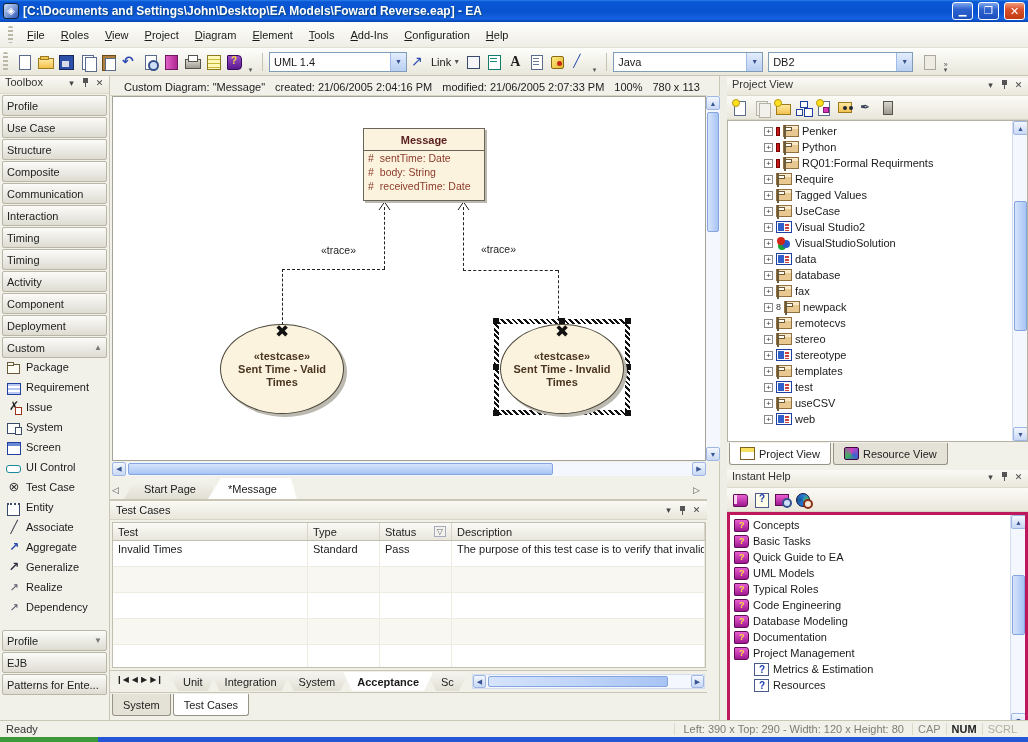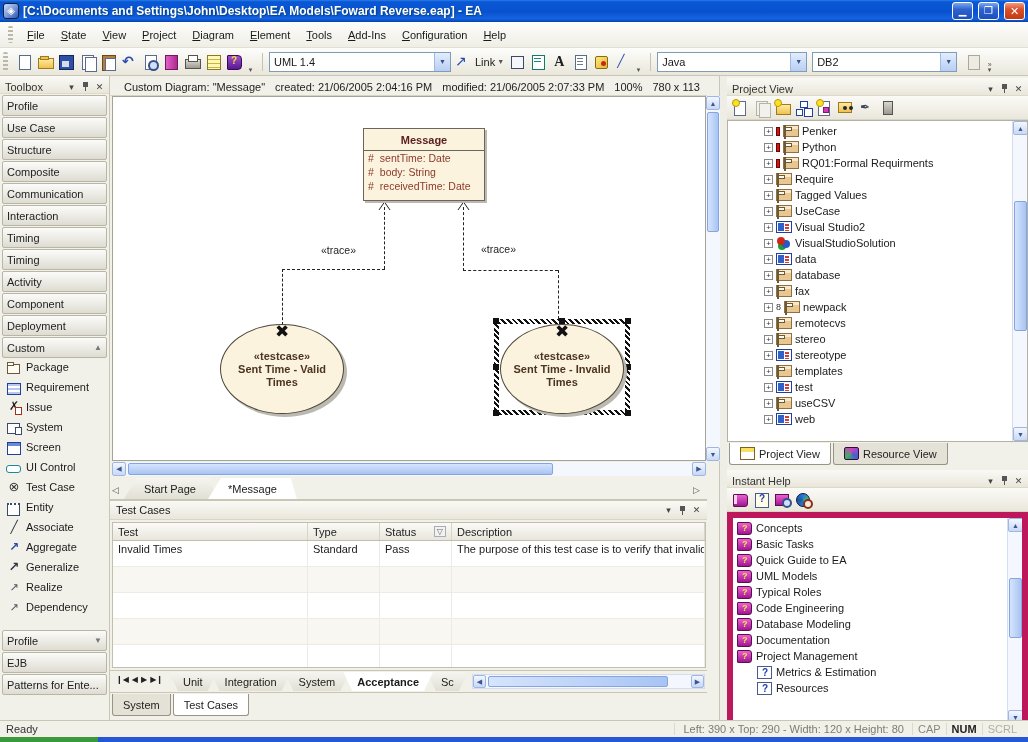--- a/index.html
+++ b/index.html
@@ -71,21 +71,21 @@
   [data-icon="helpbox-icon"]::before{left:3px;top:2px;width:12px;height:13px;background:#FFFDE8;border:1px solid #4A5A8A}
   [data-icon="helpbox-icon"]::after{content:"?";left:7px;top:2px;color:#2040B0;font-weight:bold;font-size:10px}
   [data-icon="search-book-icon"]::before{left:2px;top:3px;width:12px;height:10px;background:linear-gradient(180deg,#E860D0,#A01890);border:1px solid #600C54}
   [data-icon="search-book-icon"]::after{left:9px;top:7px;width:6px;height:6px;border:2px solid #35508C;border-radius:50%;background:#CFE0F8}
   [data-icon="web-help-icon"]::before{left:2px;top:2px;width:12px;height:12px;border-radius:50%;background:conic-gradient(#2878D8,#48B868,#2878D8,#185898,#2878D8);border:1px solid #114}
   [data-icon="web-help-icon"]::after{left:9px;top:8px;width:6px;height:6px;border:2px solid #883018;border-radius:50%;background:#F8E8D8}
   
   .main-bg{position:absolute;left:0;top:76px;width:1028px;height:644px;background:#EFEEE6}
   
   .toolbox{position:absolute;left:0;top:76px;width:110px;height:644px;background:#F1F0E9;border-right:1px solid #C9C6B6}
-  .panel-head{height:18px;display:flex;align-items:flex-end;padding:0 3px 0 5px;color:#333;background:linear-gradient(180deg,#FAF9F5,#E9E7DB);border-bottom:1px solid #DDDACA}
+  .panel-head{height:18px;display:flex;align-items:flex-start;padding:0 3px 0 5px;color:#333;background:linear-gradient(180deg,#FAF9F5,#E9E7DB);border-bottom:1px solid #DDDACA}
   .panel-head .ph-title{flex:1;white-space:nowrap;overflow:hidden}
   .ph-btn{width:13px;height:13px;display:flex;align-items:center;justify-content:center;color:#444;font-size:9px;margin-left:1px}
   .pin-icon{position:relative;width:9px;height:11px}
   .pin-icon::before{content:"";position:absolute;left:2px;top:1px;width:5px;height:5px;background:#555}
   .pin-icon::after{content:"";position:absolute;left:4px;top:6px;width:1px;height:4px;background:#555}
   .tbx-cat{height:21px;margin:1px 2px 0 2px;background:linear-gradient(180deg,#FBFBF9,#DEDCD2);border:1px solid #B9B6A6;border-radius:2px;display:flex;align-items:center;padding:0 4px;color:#222}
   .tbx-cat .cat-label{flex:1}
   .tbx-cat .cat-arrow{font-size:8px;color:#777}
   .tbx-items{padding:3px 0 3px 6px}
   .tbx-item{height:20px;display:flex;align-items:flex-start;gap:4px}
@@ -169,21 +169,21 @@
   .marker[data-marker="eight"]{display:block;font-size:9px;color:#333}
   .marker[data-marker="eight"]::before{content:"8"}
   .t-icon{width:16px;height:12px;position:relative;flex:none}
   .t-icon[data-icon="package"]{background:linear-gradient(180deg,#F8E8C8 0 3px,#E8C890 3px);border:1px solid #907040}
   .t-icon[data-icon="view"]{background:#fff;border:1px solid #2040A0}
   .t-icon[data-icon="view"]::before{content:"";position:absolute;left:1px;top:1px;right:7px;bottom:1px;background:#3060C8}
   .t-icon[data-icon="view"]::after{content:"";position:absolute;right:2px;top:2px;width:4px;height:7px;background:repeating-linear-gradient(180deg,#C84040 0 2px,#fff 2px 3px)}
   .t-icon[data-icon="vss"]{border:none}
   .t-icon[data-icon="vss"]::before{content:"";position:absolute;left:1px;top:0;width:8px;height:8px;border-radius:50%;background:#D02818;box-shadow:5px 3px 0 #2858C8,1px 5px 0 #18A038}
   .rp-tabs{height:22px;display:flex;gap:2px;padding:1px 0 0 2px;background:#F1F0E9}
-  .ih-list{position:relative;height:218px;background:#fff;border:6px solid #be185d;overflow:hidden}
+  .ih-list{position:relative;height:218px;background:#fff;border:3px solid #be185d;overflow:hidden}
   .ih-row{height:16px;display:flex;align-items:center;gap:4px;padding-left:4px;white-space:nowrap}
   .ih-row[data-indent="true"]{padding-left:24px}
   .h-icon{width:15px;height:13px;position:relative;flex:none}
   .h-icon[data-icon="book"]{background:linear-gradient(180deg,#E860D0,#A01890);border:1px solid #600C54;border-radius:1px 3px 3px 1px}
   .h-icon[data-icon="book"]::before{content:"?";position:absolute;left:4px;top:0;color:#FFE040;font-size:9px;font-weight:bold}
   .h-icon[data-icon="question"]{background:#fff;border:1px solid #4A5A8A}
   .h-icon[data-icon="question"]::before{content:"?";position:absolute;left:4px;top:0;color:#2040B0;font-size:10px;font-weight:bold}
   .tab-ic{width:15px;height:13px;position:relative;flex:none}
   .tab-ic[data-icon="project"]{background:linear-gradient(180deg,#F8E060 0 4px,#fff 4px);border:1px solid #806020}
   .tab-ic[data-icon="resource"]{background:conic-gradient(#D040C0,#4060D0,#40B060,#D040C0);border:1px solid #404;border-radius:2px}
@@ -209,21 +209,21 @@
   <span class="winbtn">▁</span>
   <span class="winbtn">❐</span>
   <span class="winbtn close">✕</span>
 </div>
 
 <div class="menubar">
   <span class="grip"></span>
   <span style="display:flex">
 
   <span class="menu-item">File</span>
-      <span class="menu-item">State</span>
+      <span class="menu-item">Roles</span>
       <span class="menu-item">View</span>
       <span class="menu-item">Project</span>
       <span class="menu-item">Diagram</span>
       <span class="menu-item">Element</span>
       <span class="menu-item">Tools</span>
       <span class="menu-item">Add-Ins</span>
       <span class="menu-item">Configuration</span>
       <span class="menu-item">Help</span>
     </span>
 </div>
@@ -242,21 +242,21 @@
         <span class="ic" data-icon="print-preview-icon"></span>
         <span class="ic" data-icon="document-icon"></span>
         <span class="ic" data-icon="print-icon"></span>
         <span class="ic" data-icon="notes-icon"></span>
         <span class="ic" data-icon="help-icon"></span>
       </span>
     <span class="tb-overflow">▾</span>
   </div>
   <span class="tb-sep"></span>
   <div class="tb-group">
-    <span class="combo" style="width:182px">
+    <span class="combo" style="width:138px">
       <span class="combo-text">UML 1.4</span>
       <span class="combo-arrow">▼</span>
     </span>
     <span class="ic" data-icon="quicklink-icon"></span>
     <span style="display:flex;align-items:center;gap:2px;padding:0 3px">
       <span>Link</span>
       <span style="font-size:7px;color:#555">▼</span>
     </span>
     <span style="display:flex;gap:2px">
 

